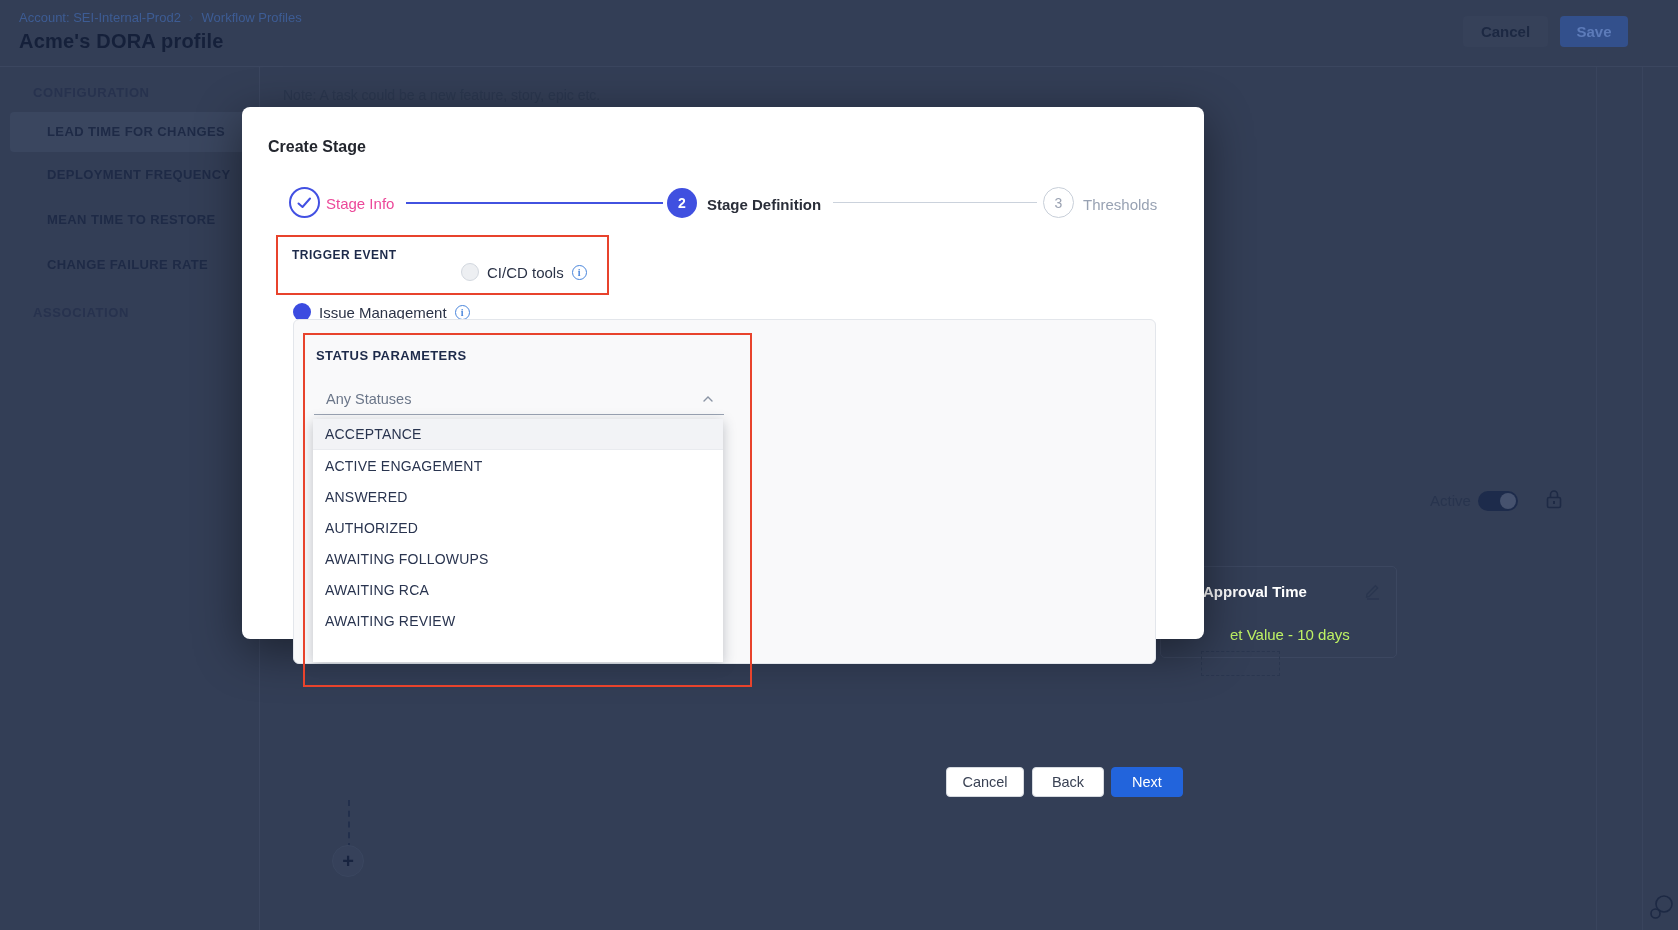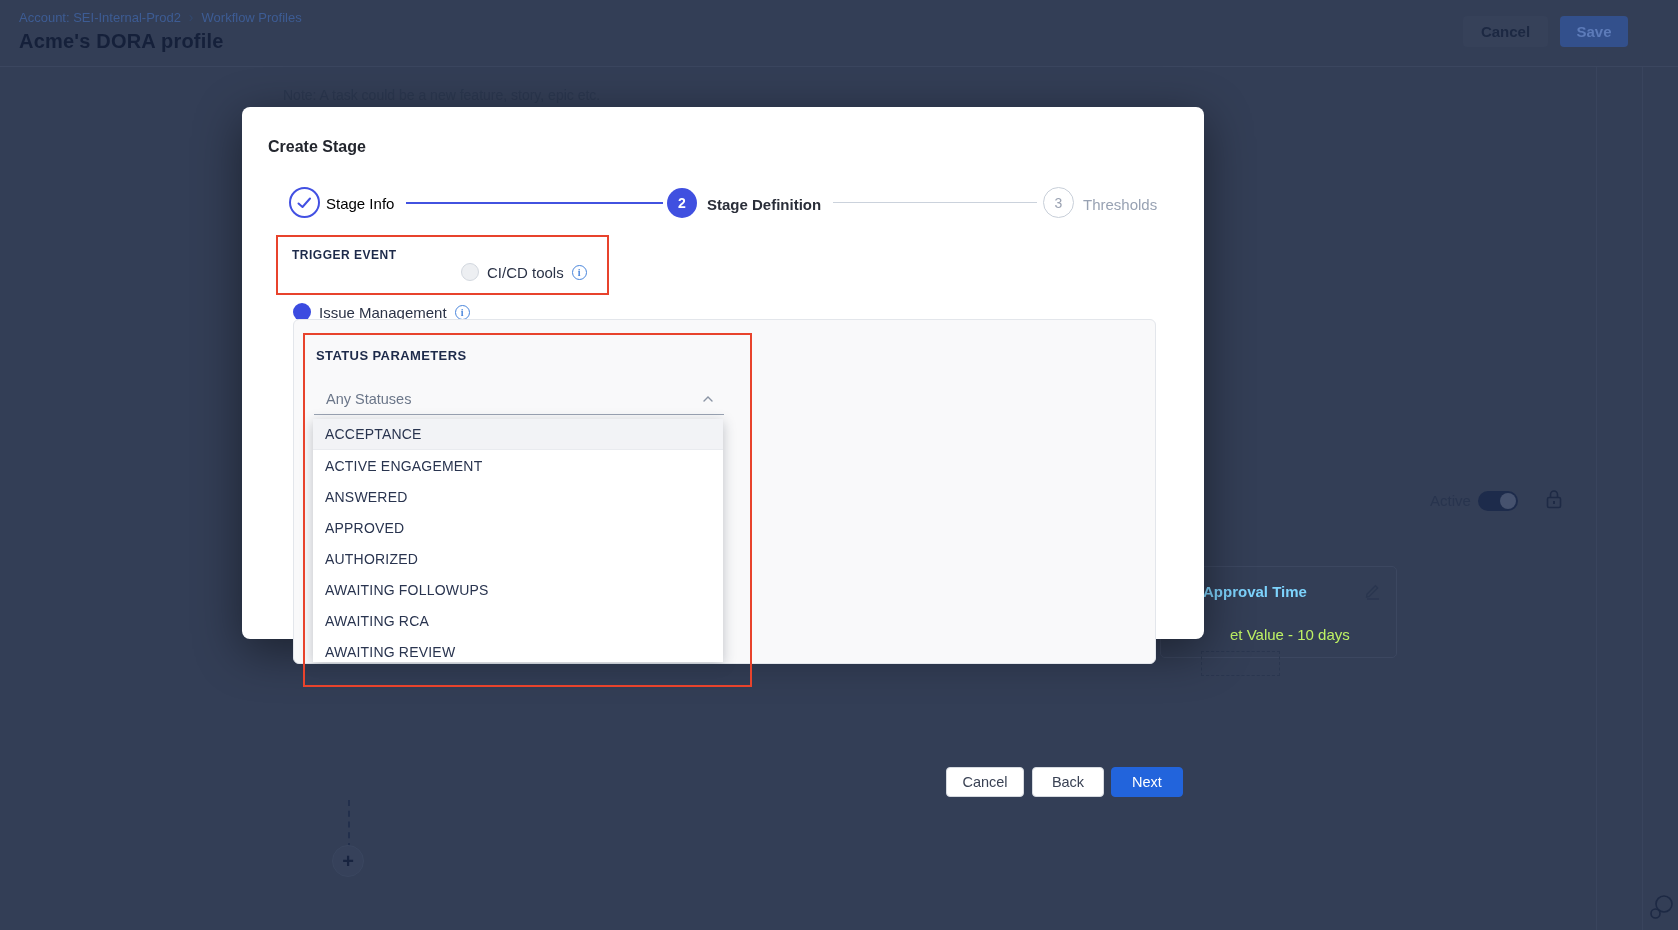--- a/index.html
+++ b/index.html
@@ -28,42 +28,42 @@
   .note-text { top:87px; left:283px; font-size:14px; color:#2B374F; }
 
   .vline1 { top:67px; left:1596px; width:0; height:863px; border-left:1px solid #39445D; }
   .vline2 { top:67px; left:1642px; width:0; height:863px; border-left:1px solid #39445D; }
 
   .active-label { top:492px; left:1430px; font-size:15px; color:#28344E; }
   .toggle { top:491px; left:1478px; width:40px; height:20px; border-radius:10px; background:#1D2B4B; }
   .toggle .knob { position:absolute; top:2px; left:22px; width:16px; height:16px; border-radius:50%; background:#46526E; }
 
   .stage-card { top:566px; left:1160px; width:237px; height:92px; border:1px solid #3C4760; border-radius:5px; }
-  .card-title { top:583px; left:1203px; font-size:15px; font-weight:600; color:#7dd3fc; }
+  .card-title { top:583px; left:1203px; font-size:15px; font-weight:600; color:#ffffff; }
   .card-edit { top:582px; left:1364px; width:18px; height:18px; color:#2A364F; }
   .card-value { top:626px; left:1202px; font-size:15px; color:#bef264;margin-left:28px; }
   .dashed-box { top:651px; left:1201px; width:79px; height:25px; border:1px dashed #2A364F; }
 
   .dashed-vline { top:800px; left:348px; width:0; height:49px; border-left:2px dashed #222F4C; }
   .plus-btn { top:845px; left:332px; width:32px; height:32px; border-radius:50%; background:#36415A;
     border:1px solid #3A465F; color:#17233F; font-size:20px; font-weight:600;
     display:flex; align-items:center; justify-content:center; }
 
   .chat-icon { top:893px; left:1648px; width:28px; height:28px; color:#1D2944; }
 
   
   .modal {
     top:107px; left:242px; width:962px; height:532px; background:#ffffff; border-radius:8px;
     box-shadow:0 12px 48px rgba(0,0,0,0.45);
   }
   .modal-title { top:31px; left:26px; font-size:16px; font-weight:700; color:#23262E; }
 
   .step-circle-done { top:80px; left:47px; width:31px; height:31px; border-radius:50%;
     border:2px solid #4250E2; display:flex; align-items:center; justify-content:center; }
-  .step-label-1 { top:88px; left:84px; font-size:15px; font-weight:500; color:#000000;text-align:right; }
+  .step-label-1 { top:88px; left:84px; font-size:15px; font-weight:500; color:#ec4899;text-align:right; }
   .conn1 { top:95px; left:164px; width:257px; height:0; border-top:2px solid #4252E0; }
   .step-circle-active { top:81px; left:425px; width:30px; height:30px; border-radius:50%; background:#4050E0;
     color:#fff; font-size:14px; font-weight:700; display:flex; align-items:center; justify-content:center; }
   .step-label-2 { top:89px; left:465px; font-size:15px; font-weight:600; color:#2A2E39; }
   .conn2 { top:95px; left:591px; width:204px; height:0; border-top:1.5px solid #CBD2DC; }
   .step-circle-next { top:80px; left:801px; width:31px; height:31px; border-radius:50%;
     border:1.5px solid #C8CFD9; color:#9AA2B2; font-size:14px;
     display:flex; align-items:center; justify-content:center; }
   .step-label-3 { top:89px; left:841px; font-size:15px; color:#98A2B3; }
 
@@ -113,20 +113,29 @@
   <div class="abs crumb">
     <span>Account: SEI-Internal-Prod2</span>
     <span class="sep">›</span>
     <span>Workflow Profiles</span>
   </div>
   <div class="abs page-title">Acme's DORA profile</div>
   <div class="abs hdr-cancel">Cancel</div>
   <div class="abs hdr-save">Save</div>
   <div class="abs topbar-line"></div>
 
+  <div class="abs sidebar">
+    <div class="side-hdr" style="top:18px;">CONFIGURATION</div>
+    <div class="side-sel-band"></div>
+    <div class="side-item" style="top:57px;">LEAD TIME FOR CHANGES</div>
+    <div class="side-item" style="top:100px;">DEPLOYMENT FREQUENCY</div>
+    <div class="side-item" style="top:145px;">MEAN TIME TO RESTORE</div>
+    <div class="side-item" style="top:190px;">CHANGE FAILURE RATE</div>
+    <div class="side-hdr" style="top:238px;">ASSOCIATION</div>
+  </div>
 
   <div class="abs note-text">Note: A task could be a new feature, story, epic etc.</div>
 
   <div class="abs vline1"></div>
   <div class="abs vline2"></div>
 
   <div class="abs active-label">Active</div>
   <div class="abs toggle">
       <div class="knob"></div>
     </div>
@@ -196,21 +205,20 @@
             <polyline points="2,8 6,4 10,8"></polyline>
           </svg>
         </span>
       </div>
     </div>
 
     <div class="abs dropdown">
       <div class="dd-item highlighted">ACCEPTANCE</div>
       <div class="dd-item">ACTIVE ENGAGEMENT</div>
       <div class="dd-item">ANSWERED</div>
-      <div class="dd-item">APPROVED</div>
       <div class="dd-item">AUTHORIZED</div>
       <div class="dd-item">AWAITING FOLLOWUPS</div>
       <div class="dd-item">AWAITING RCA</div>
       <div class="dd-item">AWAITING REVIEW</div>
     </div>
 
     <div class="btn btn-outline btn-cancel">Cancel</div>
     <div class="btn btn-outline btn-back">Back</div>
     <div class="btn btn-next">Next</div>
   </div>

